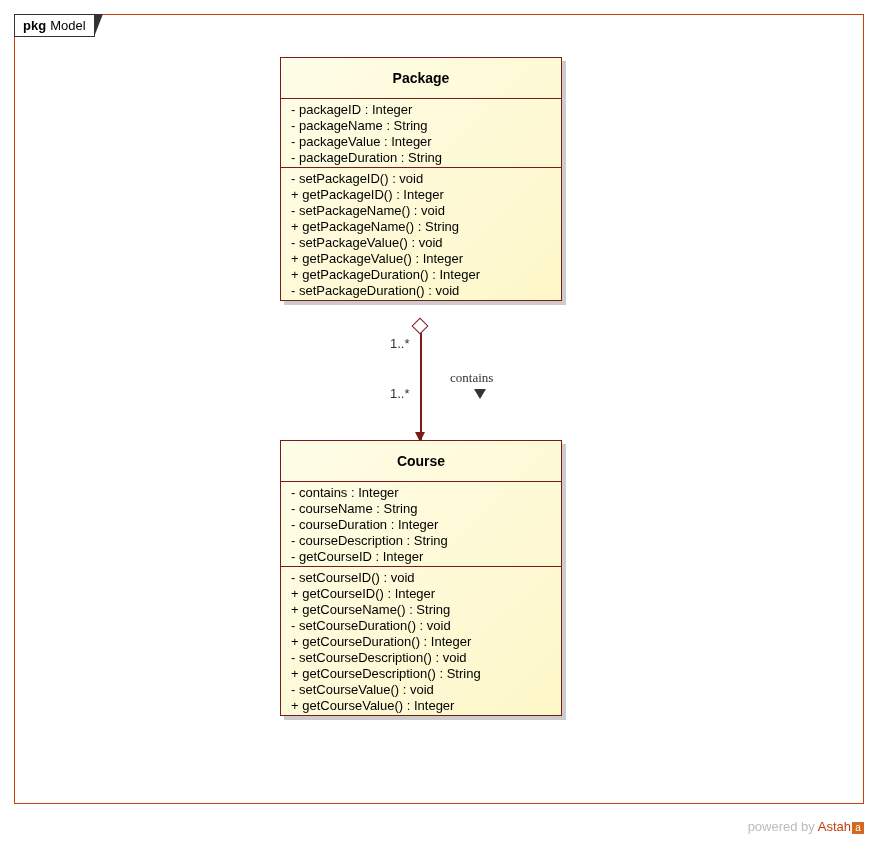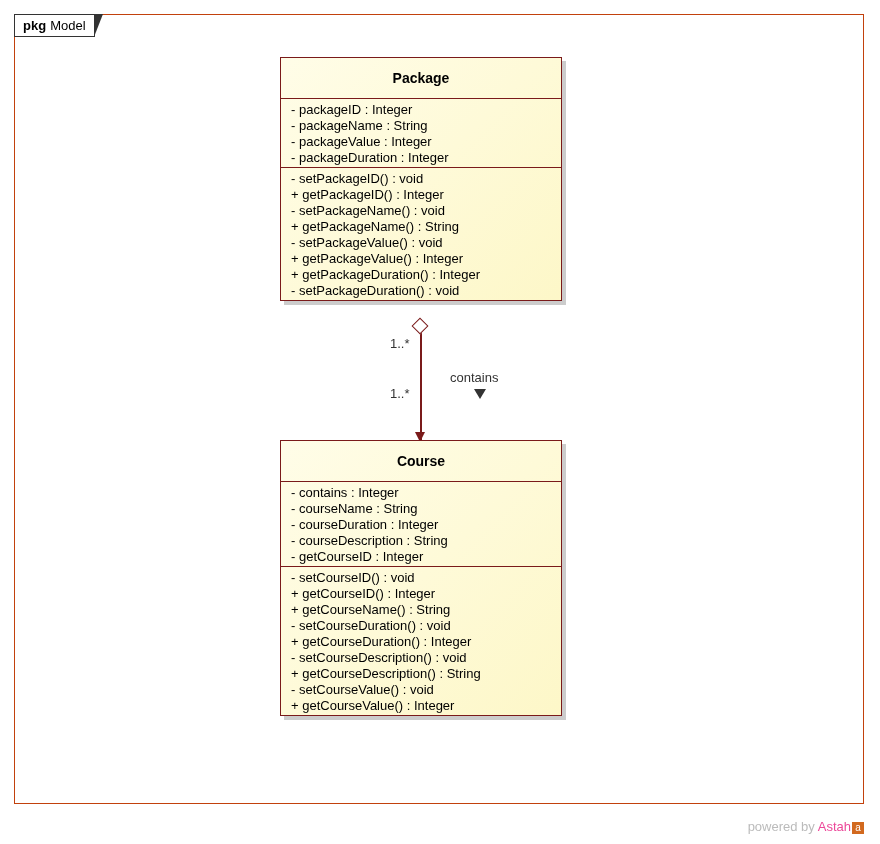--- a/index.html
+++ b/index.html
@@ -115,21 +115,21 @@
     background: #7a1a1a;
   }
   .footer {
     position: absolute;
     right: 16px;
     bottom: 10px;
     font-size: 13px;
     color: #bbb;
   }
   .footer .astah {
-    color: #ec4899;
+    color: #c2410c;
   }
   .footer .box {
     display: inline-block;
     background: #d2691e;
     color: #fff;
     font-size: 10px;
     width: 12px;
     height: 12px;
     text-align: center;
     line-height: 12px;
@@ -147,40 +147,40 @@
     <span>Model</span>
   </div>
 </div>
 
 <div class="class-box" style="left:280px; top:57px; width:280px;">
   <div class="class-title">Package</div>
   <div class="class-section">
     <div class="class-row">- packageID : Integer</div>
     <div class="class-row">- packageName : String</div>
     <div class="class-row">- packageValue : Integer</div>
-    <div class="class-row">- packageDuration : Integer</div>
+    <div class="class-row">- packageDuration : String</div>
   </div>
   <div class="class-section">
     <div class="class-row">- setPackageID() : void</div>
     <div class="class-row">+ getPackageID() : Integer</div>
     <div class="class-row">- setPackageName() : void</div>
     <div class="class-row">+ getPackageName() : String</div>
     <div class="class-row">- setPackageValue() : void</div>
     <div class="class-row">+ getPackageValue() : Integer</div>
     <div class="class-row">+ getPackageDuration() : Integer</div>
     <div class="class-row">- setPackageDuration() : void</div>
   </div>
 </div>
 
 <div class="vline" style="left:420px; top:326px; height:114px;"></div>
 <div class="diamond" style="left:414px; top:320px;"></div>
 <div class="arrowhead" style="left:415px; top:432px;"></div>
 <div class="label" style="left:390px; top:336px;">1..*</div>
 <div class="label" style="left:390px; top:386px;">1..*</div>
-<div class="label" style="left:450px; top:370px;">contains</div>
+<div class="label" style="left:450px; top:370px;font-family:Liberation Serif, serif;">contains</div>
 <div class="triangle-right" style="left:475px; top:388px; transform: rotate(90deg);"></div>
 
 <div class="class-box" style="left:280px; top:440px; width:280px;">
   <div class="class-title">Course</div>
   <div class="class-section">
     <div class="class-row">- contains : Integer</div>
     <div class="class-row">- courseName : String</div>
     <div class="class-row">- courseDuration : Integer</div>
     <div class="class-row">- courseDescription : String</div>
     <div class="class-row">- getCourseID : Integer</div>

